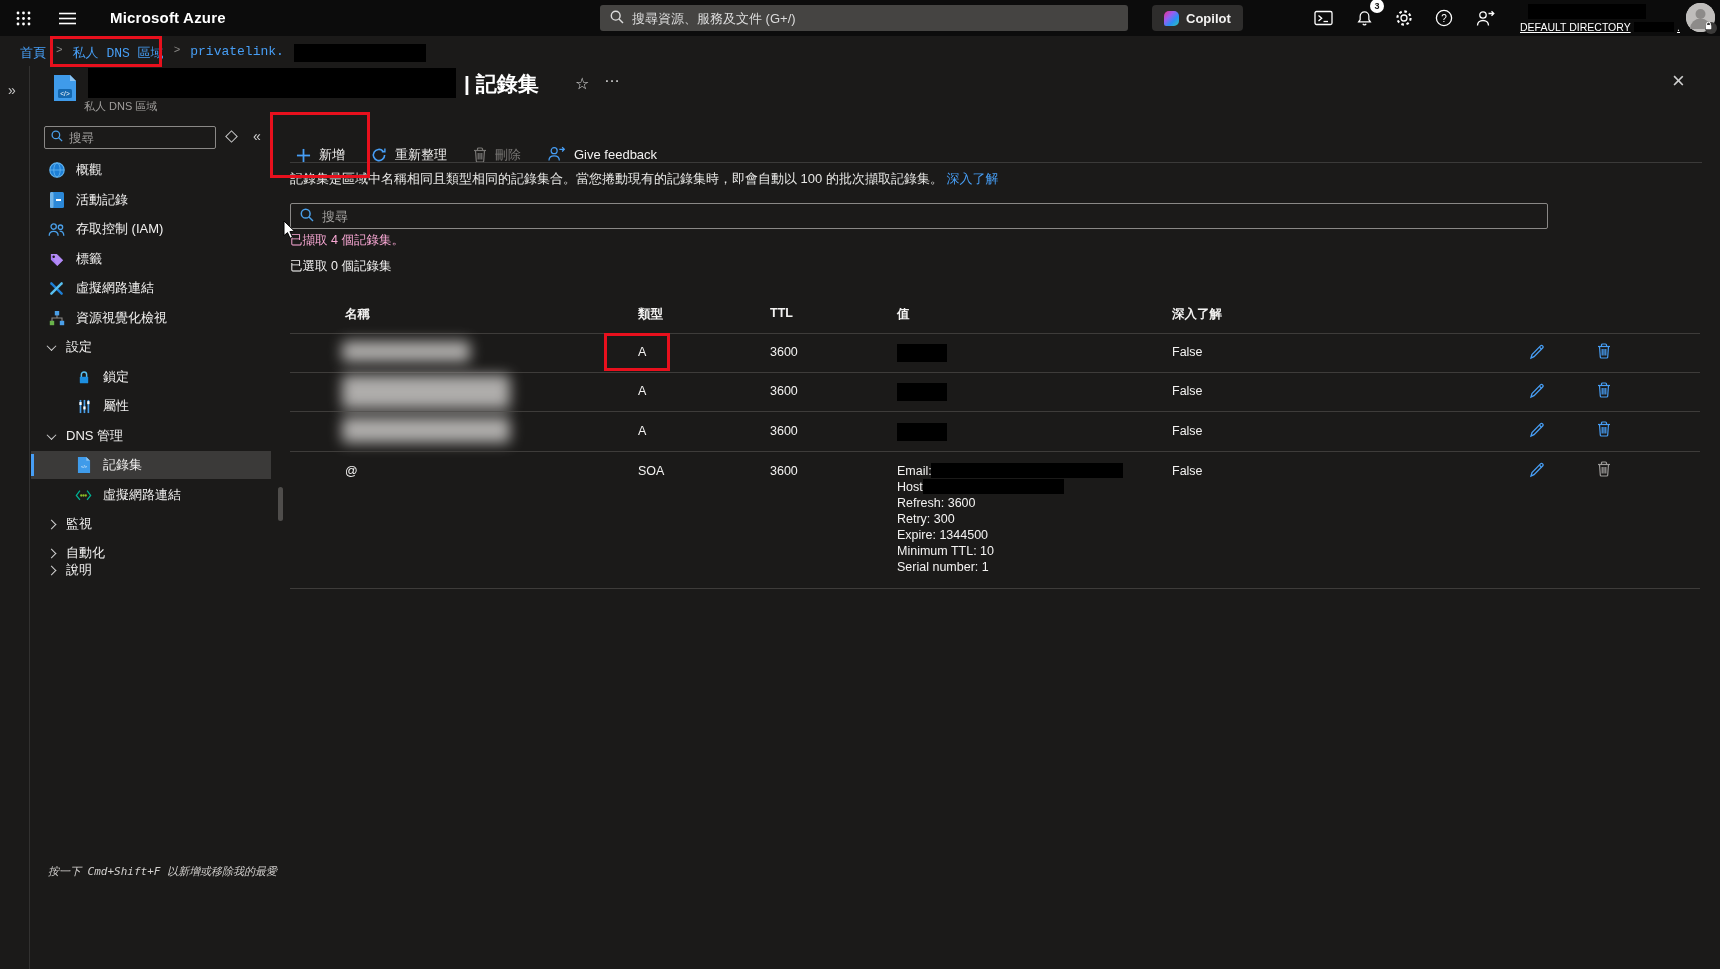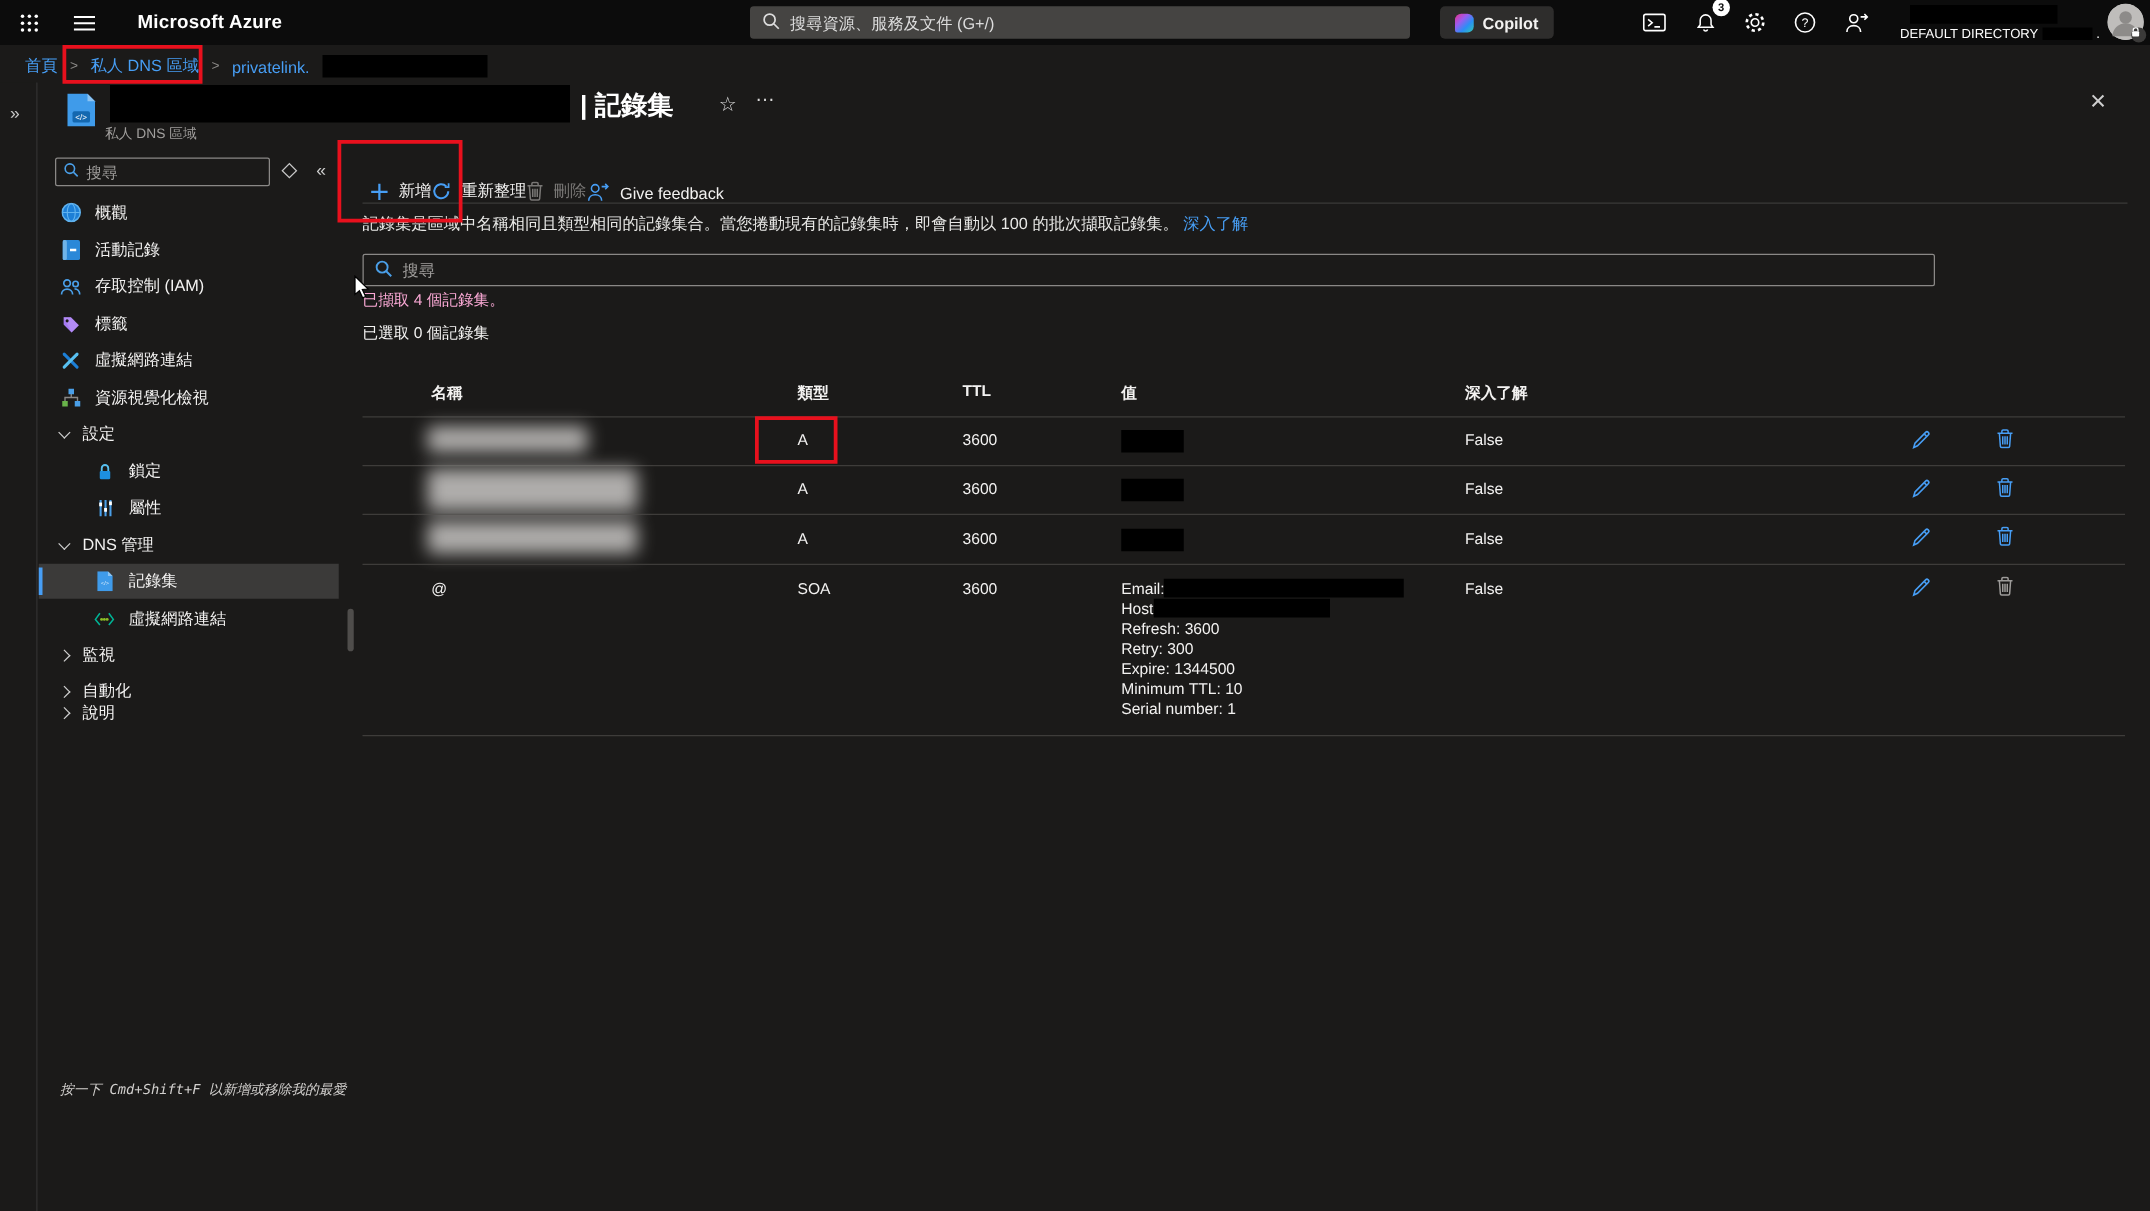--- a/index.html
+++ b/index.html
@@ -16,28 +16,28 @@
   .azure-title { position:absolute; left:110px; top:9px; font-size:15px; font-weight:bold; letter-spacing:.2px; }
   .tb-search { position:absolute; left:600px; top:5px; width:528px; height:26px; background:#454442; border-radius:3px; display:flex; align-items:center; padding:0 10px; gap:8px; }
   .tb-search input { background:transparent; border:none; outline:none; color:#e8e8e8; font-size:13px; width:100%; font-family:inherit; }
   .tb-search input::placeholder { color:#dcdcdc; }
   .copilot-btn { position:absolute; left:1152px; top:5px; height:26px; background:#2e2d2c; border-radius:4px; display:flex; align-items:center; gap:7px; padding:0 12px; cursor:pointer; }
   .copilot-logo { width:15px; height:15px; border-radius:5px 5px 5px 2px; background:linear-gradient(135deg,#e8308a 0%,#9a5cf0 35%,#2a8ff5 65%,#31c8b0 100%); }
   .copilot-label { font-size:13px; font-weight:bold; color:#f3f2f1; }
   .badge { position:absolute; top:-4px; right:-5px; width:14px; height:14px; border-radius:50%; background:#fff; color:#111; font-size:9px; font-weight:bold; display:flex; align-items:center; justify-content:center; }
   .account { position:absolute; left:1520px; top:4px; width:160px; text-align:left; }
   .account .acct-redact { display:block; width:118px; height:15px; background:#000; margin-left:8px; }
-  .acct-line { font-size:10.5px; color:#fff; white-space:nowrap; margin-top:2px; display:flex; align-items:center; gap:3px; }
+  .acct-line { font-size:10.5px; color:#fff; white-space:nowrap; margin-top:2px; display:flex; align-items:center; gap:3px;text-decoration:underline; }
   .acct-line .mini-redact { display:inline-block; width:42px; height:10px; background:#000; }
   .avatar { position:absolute; left:1686px; top:3px; width:29px; height:29px; border-radius:50%; background:#c9c9c9; cursor:pointer; }
   .avatar svg { position:absolute; left:0; top:0; }
   .avatar .lockbadge { position:absolute; right:-2px; bottom:-2px; width:12px; height:12px; border-radius:50%; background:#3b3a39; display:flex; align-items:center; justify-content:center; }
 
   
-  .breadcrumb { position:absolute; left:20px; top:44px; display:flex; align-items:center; gap:10px; font-size:13px; z-index:5; }
+  .breadcrumb { position:absolute; left:20px; top:44px; display:flex; gap:10px; font-size:13px; z-index:5;font-family:Liberation Mono, monospace; }
   .crumb { color:#479ef5; cursor:pointer; text-decoration:none; }
   .crumb-sep { color:#8a8886; font-size:11px; }
   .crumb-redact { width:132px; height:18px; background:#000; }
 
   
   .rail { position:absolute; left:0; top:66px; bottom:0; width:30px; border-right:1px solid #323130; background:#1b1a19; }
   .rail-expand { position:absolute; left:8px; top:82px; color:#c8c8c8; font-size:14px; cursor:pointer; }
   .res-icon { position:absolute; left:50px; top:73px; }
   .title-redact { position:absolute; left:88px; top:68px; width:368px; height:30px; background:#000; }
   .page-title { position:absolute; left:464px; top:70px; font-size:21px; font-weight:bold; }
@@ -60,21 +60,21 @@
   .nav-item.sel::before { content:""; position:absolute; left:0; top:3px; bottom:3px; width:3px; background:#479ef5; }
   .chev { width:7px; height:7px; border-right:1.6px solid #d0d0d0; border-bottom:1.6px solid #d0d0d0; display:inline-block; flex:none; }
   .chev.down { transform:rotate(45deg) translate(-1px,-1px); }
   .chev.right { transform:rotate(-45deg); }
   .nico { width:17px; height:17px; flex:none; display:flex; align-items:center; justify-content:center; }
   .sb-thumb { position:absolute; left:247px; top:369px; width:5px; height:34px; background:#4f4d4b; border-radius:3px; }
   .fav-hint { position:absolute; left:48px; top:864px; font-family:"DejaVu Sans Mono","Liberation Mono",monospace; font-style:italic; font-size:11px; color:#d2d0ce; z-index:3; }
 
   
   .content { position:absolute; left:286px; top:118px; right:0; bottom:0; }
-  .toolbar { position:absolute; left:10px; top:16px; height:28px; display:flex; align-items:flex-end; }
+  .toolbar { position:absolute; left:10px; top:28px; height:28px; display:flex; align-items:flex-start; gap:26px; }
   .tool-btn { display:flex; align-items:center; gap:8px; cursor:pointer; font-size:13px; color:#f3f2f1; }
   .tool-btn.disabled { color:#797775; cursor:default; }
   .tool-divider { position:absolute; left:4px; top:44px; width:1412px; height:1px; background:#3b3a39; }
   .desc { position:absolute; left:4px; top:52px; font-size:13px; color:#e8e8e6; }
   .desc a { color:#479ef5; text-decoration:none; cursor:pointer; }
   .list-search { position:absolute; left:4px; top:85px; width:1258px; height:26px; border:1px solid #8a8886; border-radius:2px; display:flex; align-items:center; padding:0 9px; gap:8px; background:#1b1a19; }
   .list-search input { background:transparent; border:none; outline:none; color:#d8d8d8; width:100%; font-size:13px; font-family:inherit; }
   .list-search input::placeholder { color:#a19f9d; }
   .fetched { position:absolute; left:4px; top:114px; font-size:12.5px; color:#f9a8d4; }
   .selected { position:absolute; left:4px; top:140px; font-size:12.5px; color:#f3f2f1; }

